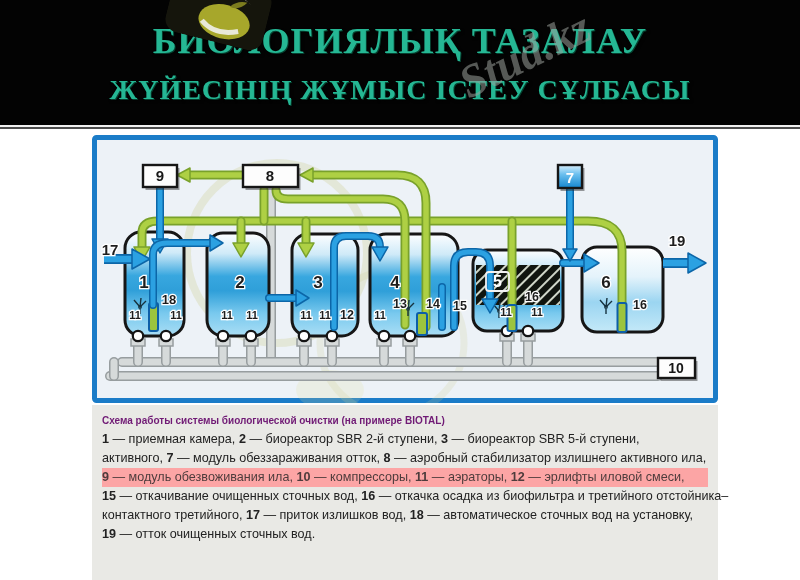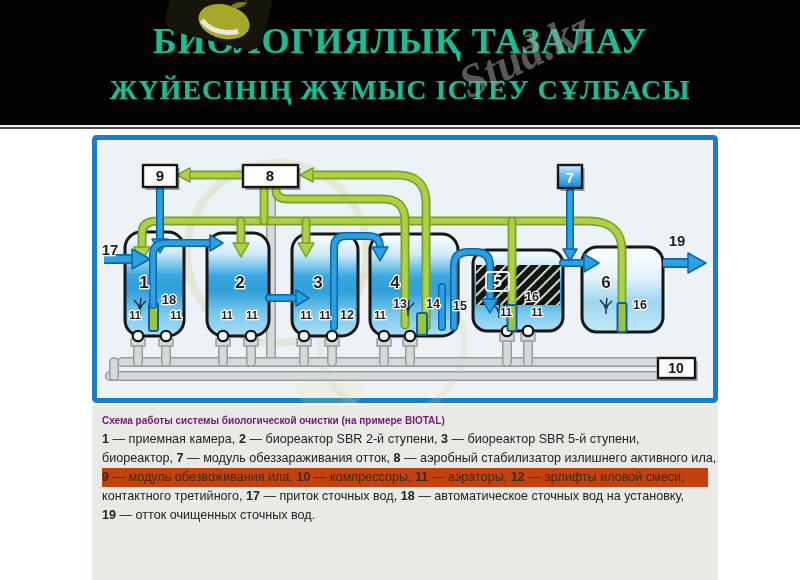--- a/index.html
+++ b/index.html
@@ -45,21 +45,21 @@
   .aercirc{fill:#ffffff;stroke:#141414;stroke-width:2.2;}
   .device{fill:#9cc43e;stroke:#0d5fa8;stroke-width:2;}
   .spr{stroke:#16323f;stroke-width:1.4;fill:none;}
   .cap{fill:#d6dada;stroke:#979d9f;stroke-width:1.5;}
   
   #legend{position:absolute;left:92px;top:405px;width:626px;height:175px;background:#e9e9e5;
           box-sizing:border-box;padding:6px 10px 0 10px;color:#222;}
   #legend-title{font-size:10px;font-weight:bold;line-height:19px;color:#701a75;}
   .lline{font-size:12.6px;line-height:19px;white-space:nowrap;}
   .lline .b{font-weight:bold;}
-  .lline.hl{background:#c2410c;}
+  .lline.hl{background:#fca5a5;}
   .lline.hl span{opacity:0.8;}
 </style>
 </head>
 <body>
 
 <div id="page">
 
   <div id="header">
     <div id="title1" class="title-line">БИОЛОГИЯЛЫҚ ТАЗАЛАУ</div>
     <div id="title2" class="title-line">ЖҮЙЕСІНІҢ ЖҰМЫС ІСТЕУ СҰЛБАСЫ</div>
@@ -297,20 +297,21 @@
       <text class="lab" x="548" y="174" font-size="12.5">16</text>
       <text class="lab" x="77" y="169" font-size="13">18</text>
     </g>
   </svg>
   </div>
 
   <div id="legend">
     <div id="legend-title">Схема работы системы биологической очистки (на примере BIOTAL)</div>
     <div id="legend-lines">
         <div class="lline"><span class="b">1</span><span> — приемная камера, </span><span class="b">2</span><span> — биореактор SBR 2-й ступени, </span><span class="b">3</span><span> — биореактор SBR 5-й ступени,</span></div>
-        <div class="lline"><span>биореактор, </span><span class="b">7</span><span> — модуль обеззараживания отток, </span><span class="b">8</span><span> — аэробный стабилизатор излишнего активного ила,</span></div>
+        <div class="lline"><span>активного, </span><span class="b">7</span><span> — модуль обеззараживания отток, </span><span class="b">8</span><span> — аэробный стабилизатор излишнего активного ила,</span></div>
         <div class="lline hl"><span class="b">9</span><span> — модуль обезвоживания ила, </span><span class="b">10</span><span> — компрессоры, </span><span class="b">11</span><span> — аэраторы, </span><span class="b">12</span><span> — эрлифты иловой смеси,</span></div>
-        <div class="lline"><span>контактного третийного, </span><span class="b">17</span><span> — приток сточных вод, </span><span class="b">18</span><span> — автоматическое сточных вод на установку,</span></div>
+        <div class="lline"><span class="b">15</span><span> — откачивание очищенных сточных вод, </span><span class="b">16</span><span> — откачка осадка из биофильтра и третийного отстойника–</span></div>
+        <div class="lline"><span>контактного третийного, </span><span class="b">17</span><span> — приток излишков вод, </span><span class="b">18</span><span> — автоматическое сточных вод на установку,</span></div>
         <div class="lline"><span class="b">19</span><span> — отток очищенных сточных вод.</span></div>
       </div>
   </div>
 
 </div>
 
 </body></html>

